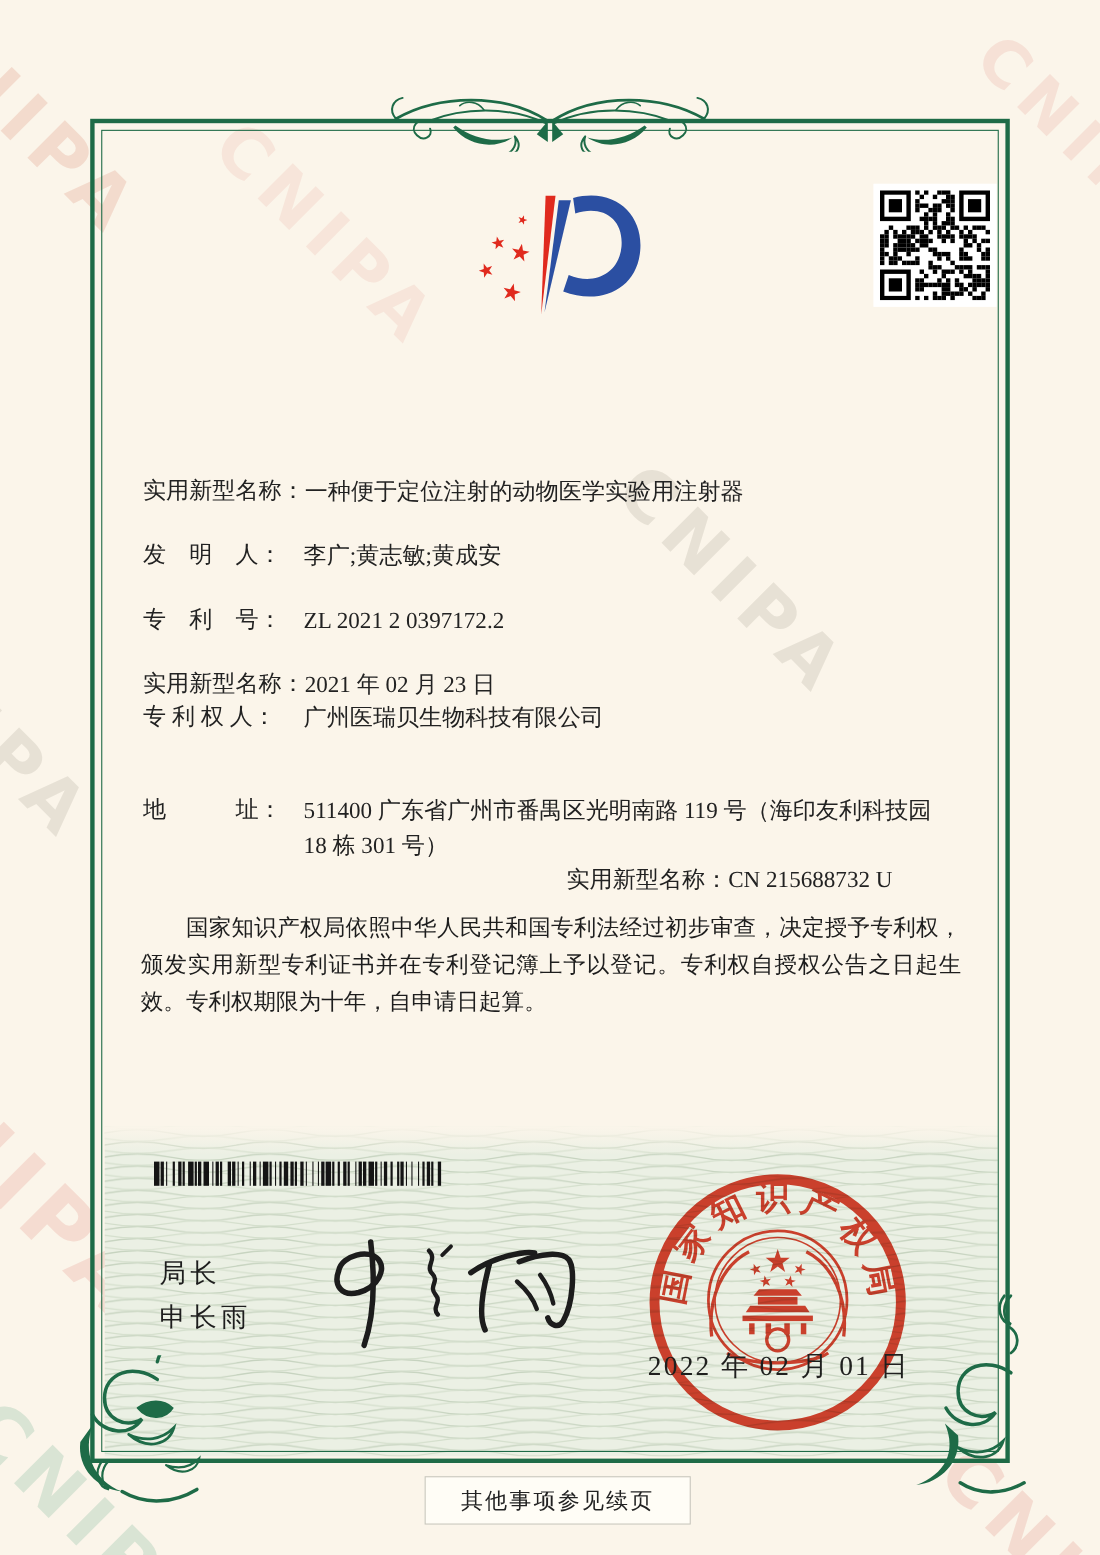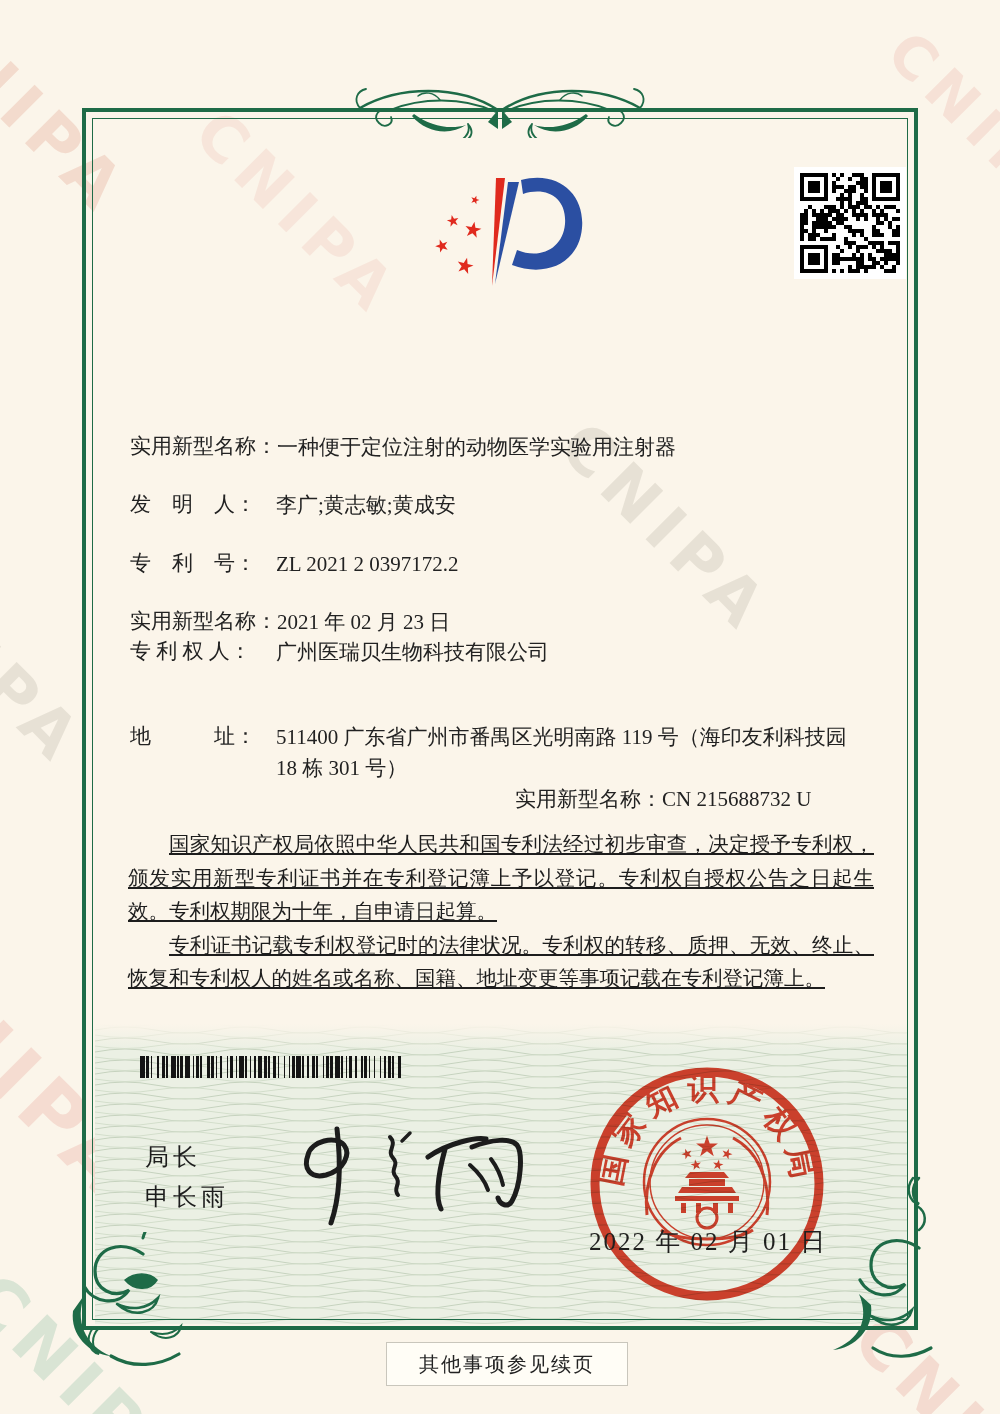--- a/index.html
+++ b/index.html
@@ -54,21 +54,21 @@
   .r-filing   { top:607px; }
   .r-owner    { top:637px; }
   .r-addr     { top:722px; }
   .r-grant    { top:785px; width:744px; }
   .grant-no   { position:absolute; left:385px; top:0; white-space:nowrap; }
 
   
   .paras { position:absolute; left:128px; top:828px; width:746px; z-index:5;
            font-size:20.5px; line-height:33.5px; color:#1d1d1d; text-align:justify;
            font-style:normal; }
-  .paras p { text-indent:2em;text-decoration:underline; }
+  .paras p { text-indent:2em; }
 
   
   .barcode { position:absolute; left:140px; top:1056px; width:262px; height:22px;
              z-index:5; font-size:0; }
   .barcode span { display:inline-block; height:22px; }
   .sig-title { position:absolute; left:145px; top:1141px; font-size:24px; letter-spacing:4px;
                color:#1d1d1d; z-index:5; }
   .sig-name  { position:absolute; left:145px; top:1181px; font-size:24px; letter-spacing:4px;
                color:#1d1d1d; z-index:5; }
   .signature { position:absolute; left:280px; top:1105px; width:260px; height:140px; z-index:6; }
@@ -434,21 +434,20 @@
     <div class="frow r-addr">
       <span class="lbl">地　　　址：</span><span class="val">511400 广东省广州市番禺区光明南路 119 号（海印友利科技园 18 栋 301 号）</span>
     </div>
     <div class="frow r-grant">
       <span class="grant-no"><span>实用新型名称：</span><span>CN 215688732 U</span></span>
     </div>
   </div>
 
   <div class="paras">
     <p>国家知识产权局依照中华人民共和国专利法经过初步审查，决定授予专利权，颁发实用新型专利证书并在专利登记簿上予以登记。专利权自授权公告之日起生效。专利权期限为十年，自申请日起算。</p>
-    <p>专利证书记载专利权登记时的法律状况。专利权的转移、质押、无效、终止、恢复和专利权人的姓名或名称、国籍、地址变更等事项记载在专利登记簿上。</p>
   </div>
 
   <div class="barcode" id="barcode"><span style="width:4.65px;background:#141414"></span><span style="width:1.55px;background:transparent"></span><span style="width:3.1px;background:#141414"></span><span style="width:1.55px;background:transparent"></span><span style="width:1.55px;background:#141414"></span><span style="width:4.65px;background:transparent"></span><span style="width:1.55px;background:#141414"></span><span style="width:3.1px;background:transparent"></span><span style="width:3.1px;background:#141414"></span><span style="width:1.55px;background:transparent"></span><span style="width:1.55px;background:#141414"></span><span style="width:3.1px;background:transparent"></span><span style="width:4.65px;background:#141414"></span><span style="width:1.55px;background:transparent"></span><span style="width:1.55px;background:#141414"></span><span style="width:1.55px;background:transparent"></span><span style="width:3.1px;background:#141414"></span><span style="width:1.55px;background:transparent"></span><span style="width:4.65px;background:#141414"></span><span style="width:3.1px;background:transparent"></span><span style="width:1.55px;background:#141414"></span><span style="width:1.55px;background:transparent"></span><span style="width:3.1px;background:#141414"></span><span style="width:1.55px;background:transparent"></span><span style="width:1.55px;background:#141414"></span><span style="width:4.65px;background:transparent"></span><span style="width:3.1px;background:#141414"></span><span style="width:1.55px;background:transparent"></span><span style="width:3.1px;background:#141414"></span><span style="width:1.55px;background:transparent"></span><span style="width:1.55px;background:#141414"></span><span style="width:3.1px;background:transparent"></span><span style="width:1.55px;background:#141414"></span><span style="width:4.65px;background:transparent"></span><span style="width:1.55px;background:#141414"></span><span style="width:1.55px;background:transparent"></span><span style="width:3.1px;background:#141414"></span><span style="width:3.1px;background:transparent"></span><span style="width:1.55px;background:#141414"></span><span style="width:1.55px;background:transparent"></span><span style="width:4.65px;background:#141414"></span><span style="width:1.55px;background:transparent"></span><span style="width:1.55px;background:#141414"></span><span style="width:3.1px;background:transparent"></span><span style="width:1.55px;background:#141414"></span><span style="width:3.1px;background:transparent"></span><span style="width:1.55px;background:#141414"></span><span style="width:1.55px;background:transparent"></span><span style="width:4.65px;background:#141414"></span><span style="width:1.55px;background:transparent"></span><span style="width:3.1px;background:#141414"></span><span style="width:1.55px;background:transparent"></span><span style="width:1.55px;background:#141414"></span><span style="width:3.1px;background:transparent"></span><span style="width:3.1px;background:#141414"></span><span style="width:1.55px;background:transparent"></span><span style="width:1.55px;background:#141414"></span><span style="width:4.65px;background:transparent"></span><span style="width:1.55px;background:#141414"></span><span style="width:3.1px;background:transparent"></span><span style="width:1.55px;background:#141414"></span><span style="width:1.55px;background:transparent"></span><span style="width:3.1px;background:#141414"></span><span style="width:1.55px;background:transparent"></span><span style="width:4.65px;background:#141414"></span><span style="width:1.55px;background:transparent"></span><span style="width:1.55px;background:#141414"></span><span style="width:3.1px;background:transparent"></span><span style="width:1.55px;background:#141414"></span><span style="width:3.1px;background:transparent"></span><span style="width:3.1px;background:#141414"></span><span style="width:1.55px;background:transparent"></span><span style="width:1.55px;background:#141414"></span><span style="width:4.65px;background:transparent"></span><span style="width:1.55px;background:#141414"></span><span style="width:1.55px;background:transparent"></span><span style="width:3.1px;background:#141414"></span><span style="width:1.55px;background:transparent"></span><span style="width:3.1px;background:#141414"></span><span style="width:1.55px;background:transparent"></span><span style="width:4.65px;background:#141414"></span><span style="width:1.55px;background:transparent"></span><span style="width:1.55px;background:#141414"></span><span style="width:3.1px;background:transparent"></span><span style="width:1.55px;background:#141414"></span><span style="width:1.55px;background:transparent"></span><span style="width:3.1px;background:#141414"></span><span style="width:3.1px;background:transparent"></span><span style="width:1.55px;background:#141414"></span><span style="width:4.65px;background:transparent"></span><span style="width:1.55px;background:#141414"></span><span style="width:1.55px;background:transparent"></span><span style="width:3.1px;background:#141414"></span><span style="width:1.55px;background:transparent"></span><span style="width:1.55px;background:#141414"></span><span style="width:3.1px;background:transparent"></span><span style="width:1.55px;background:#141414"></span><span style="width:4.65px;background:transparent"></span><span style="width:1.55px;background:#141414"></span><span style="width:3.1px;background:transparent"></span><span style="width:1.55px;background:#141414"></span><span style="width:1.55px;background:transparent"></span><span style="width:3.1px;background:#141414"></span><span style="width:1.55px;background:transparent"></span><span style="width:1.55px;background:#141414"></span><span style="width:4.65px;background:transparent"></span><span style="width:3.1px;background:#141414"></span></div>
 
   <div class="sig-title">局长</div>
   <div class="sig-name">申长雨</div>
 
   <svg class="signature" viewBox="0 0 260 140">
     <g fill="none" stroke="#1c1c1c" stroke-linecap="round">
       <path d="M28,50 C31,36 56,30 64,40 C71,49 64,65 46,70 C30,74 23,63 28,50" stroke-width="5"></path>

